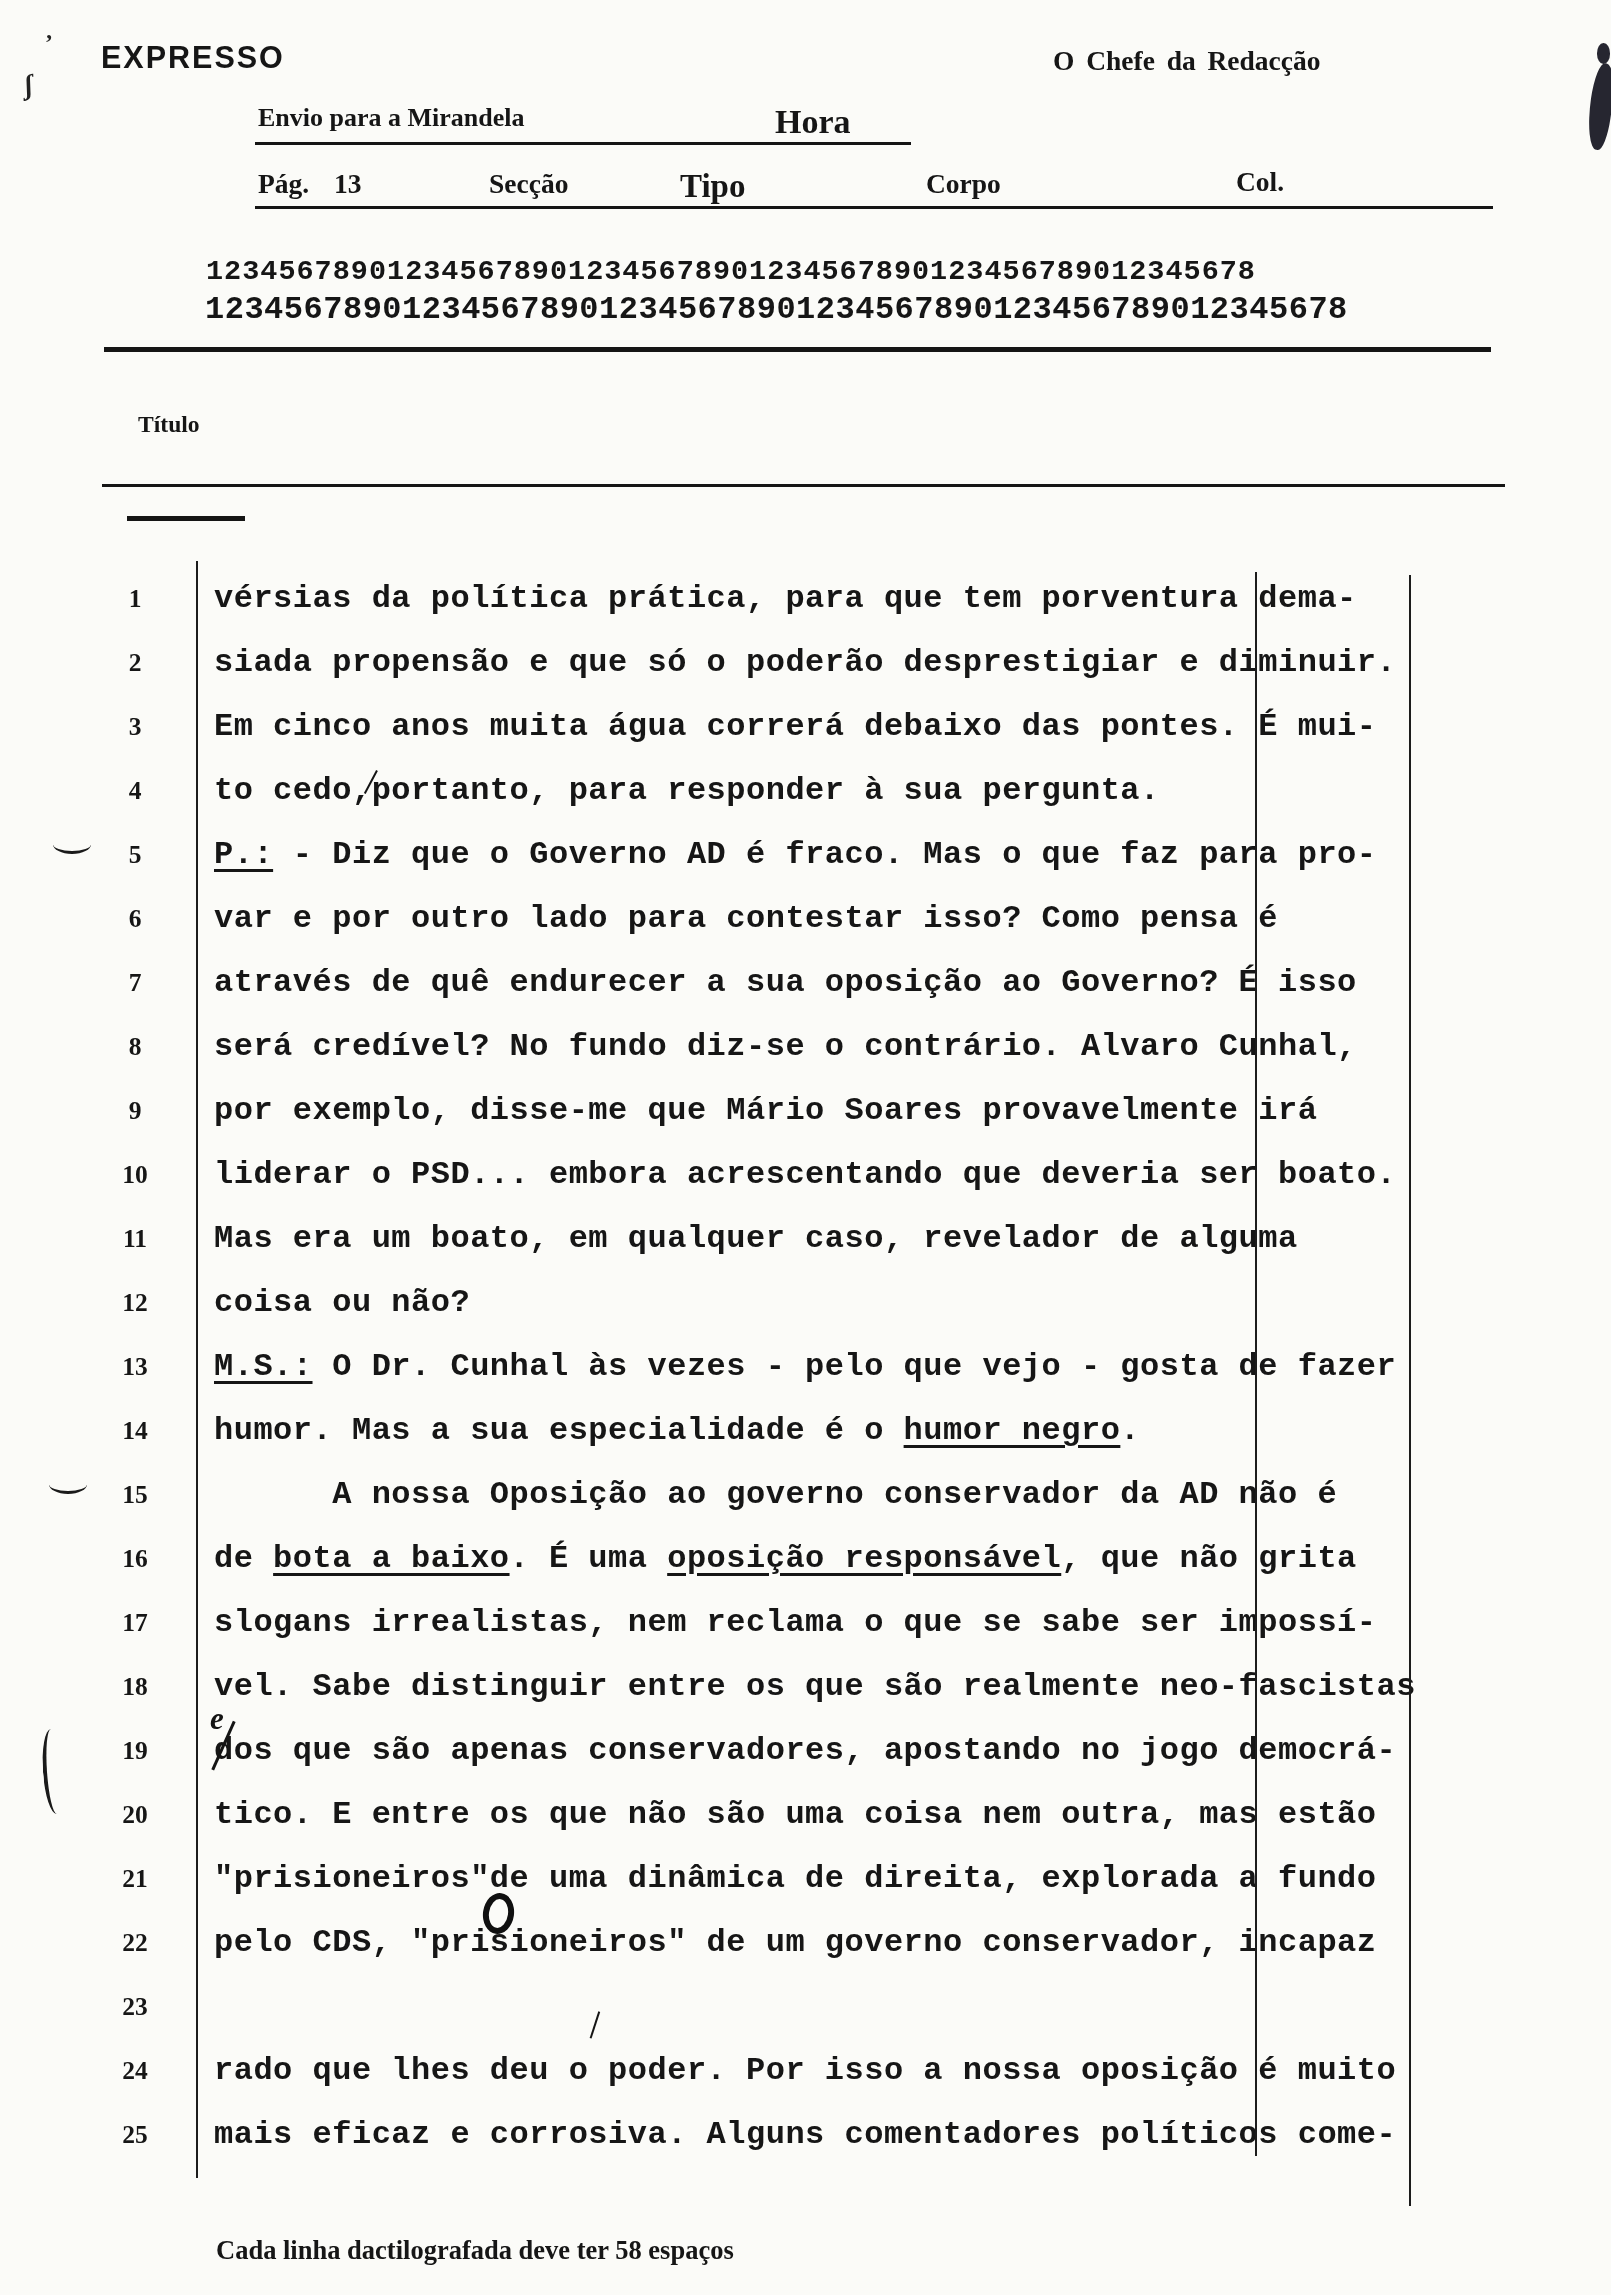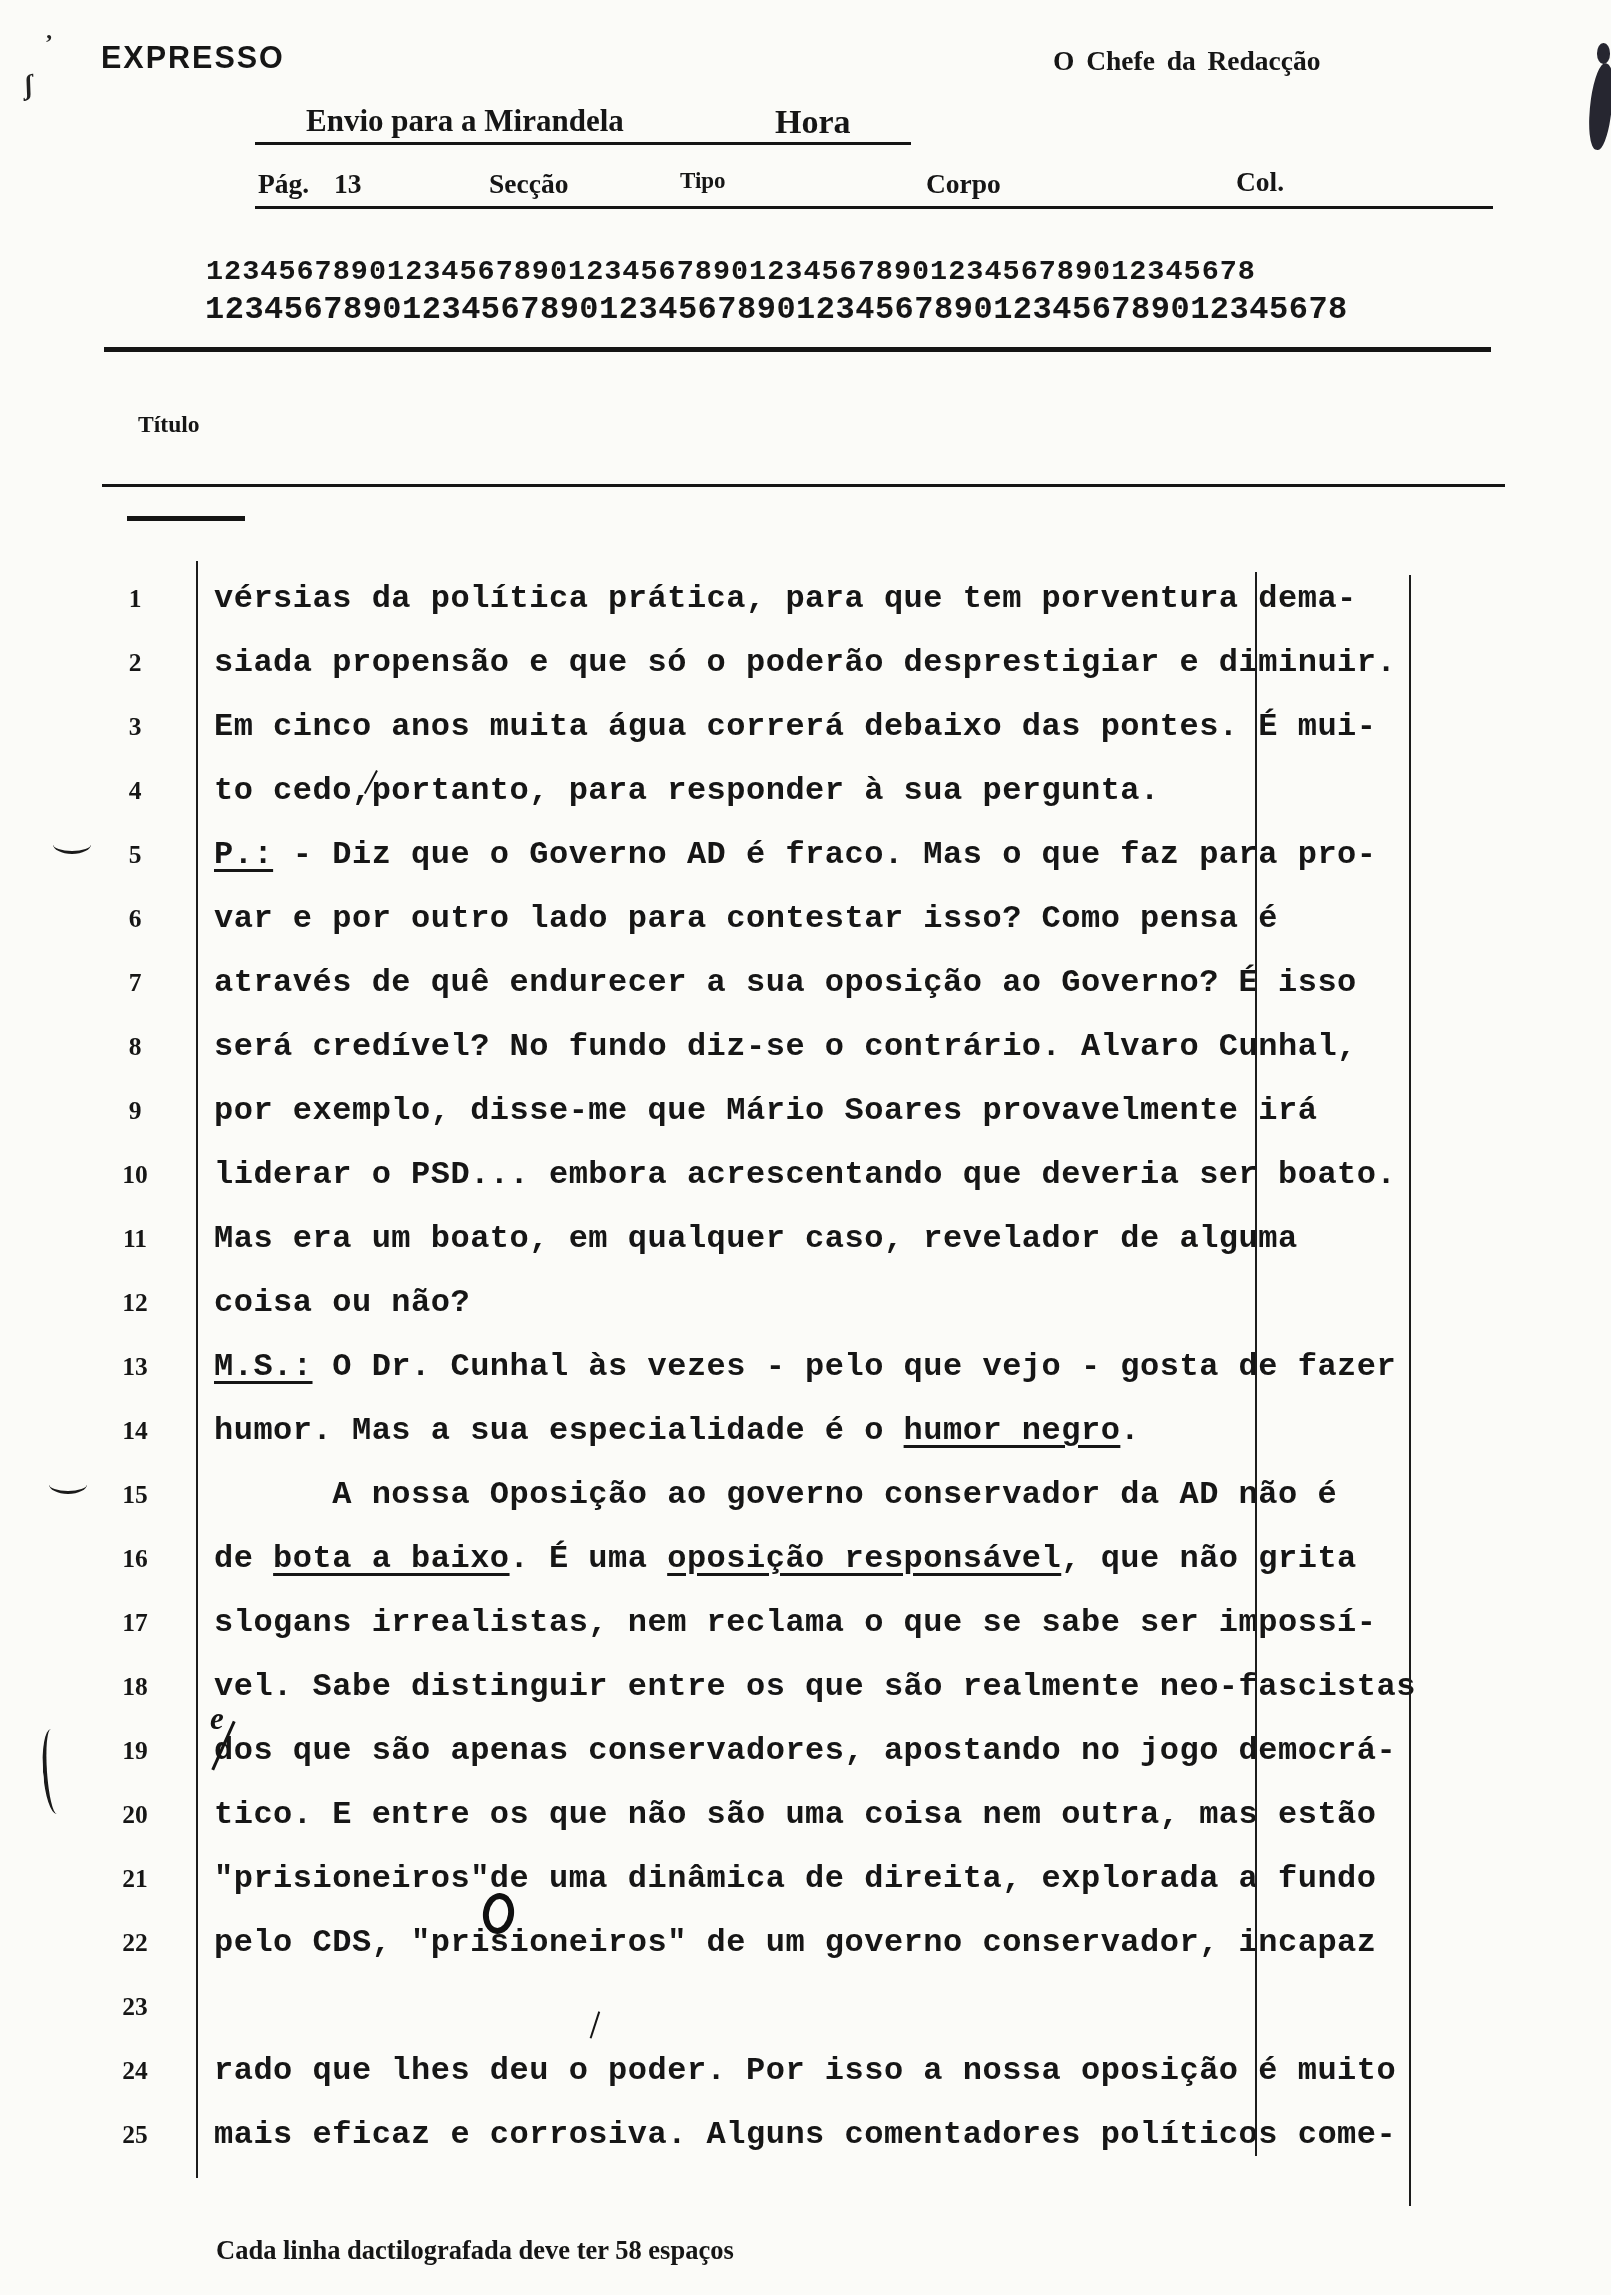--- a/index.html
+++ b/index.html
@@ -17,26 +17,26 @@
   .sans  { font-family:"Liberation Sans", sans-serif; font-weight:700; }
   .mono  { font-family:"Liberation Mono", monospace; font-weight:700; white-space:pre; }
   .hline { position:absolute; background:#151515; }
   .vline { position:absolute; background:#1c1c1c; }
 
   
   .brand { left:101px; top:40px; font-size:30.5px; letter-spacing:2px; }
   .chief { left:1053px; top:45px; font-size:27.5px; word-spacing:4.9px; }
 
   
-  .f-envio { left:258px; top:103px; font-size:31px;margin-left:48px; }
+  .f-envio { left:258px; top:103px; font-size:26px; }
   .f-hora  { left:735px; top:103px; font-size:34px;margin-left:40px; }
   .f-pag   { left:258px; top:168px; font-size:27.5px; }
   .f-pagv  { left:334px; top:168px; font-size:27.5px; }
   .f-sec   { left:489px; top:168px; font-size:27.5px; }
-  .f-tipo  { left:680px; top:168px; font-size:23px; }
+  .f-tipo  { left:680px; top:168px; font-size:33px; }
   .f-corpo { left:926px; top:168px; font-size:27.5px; }
   .f-col   { left:1236px; top:166px; font-size:27.5px; }
 
   .ruler1 { left:206px; top:255px; font-size:28.5px; letter-spacing:1px; }
   .ruler2 { left:205px; top:291px; font-size:32px; letter-spacing:0.5px; }
 
   .titulo { left:98px; top:411px; font-size:23.6px;margin-left:40px; }
 
   
   #ts { position:absolute; left:0; top:567px; width:1612px; }

